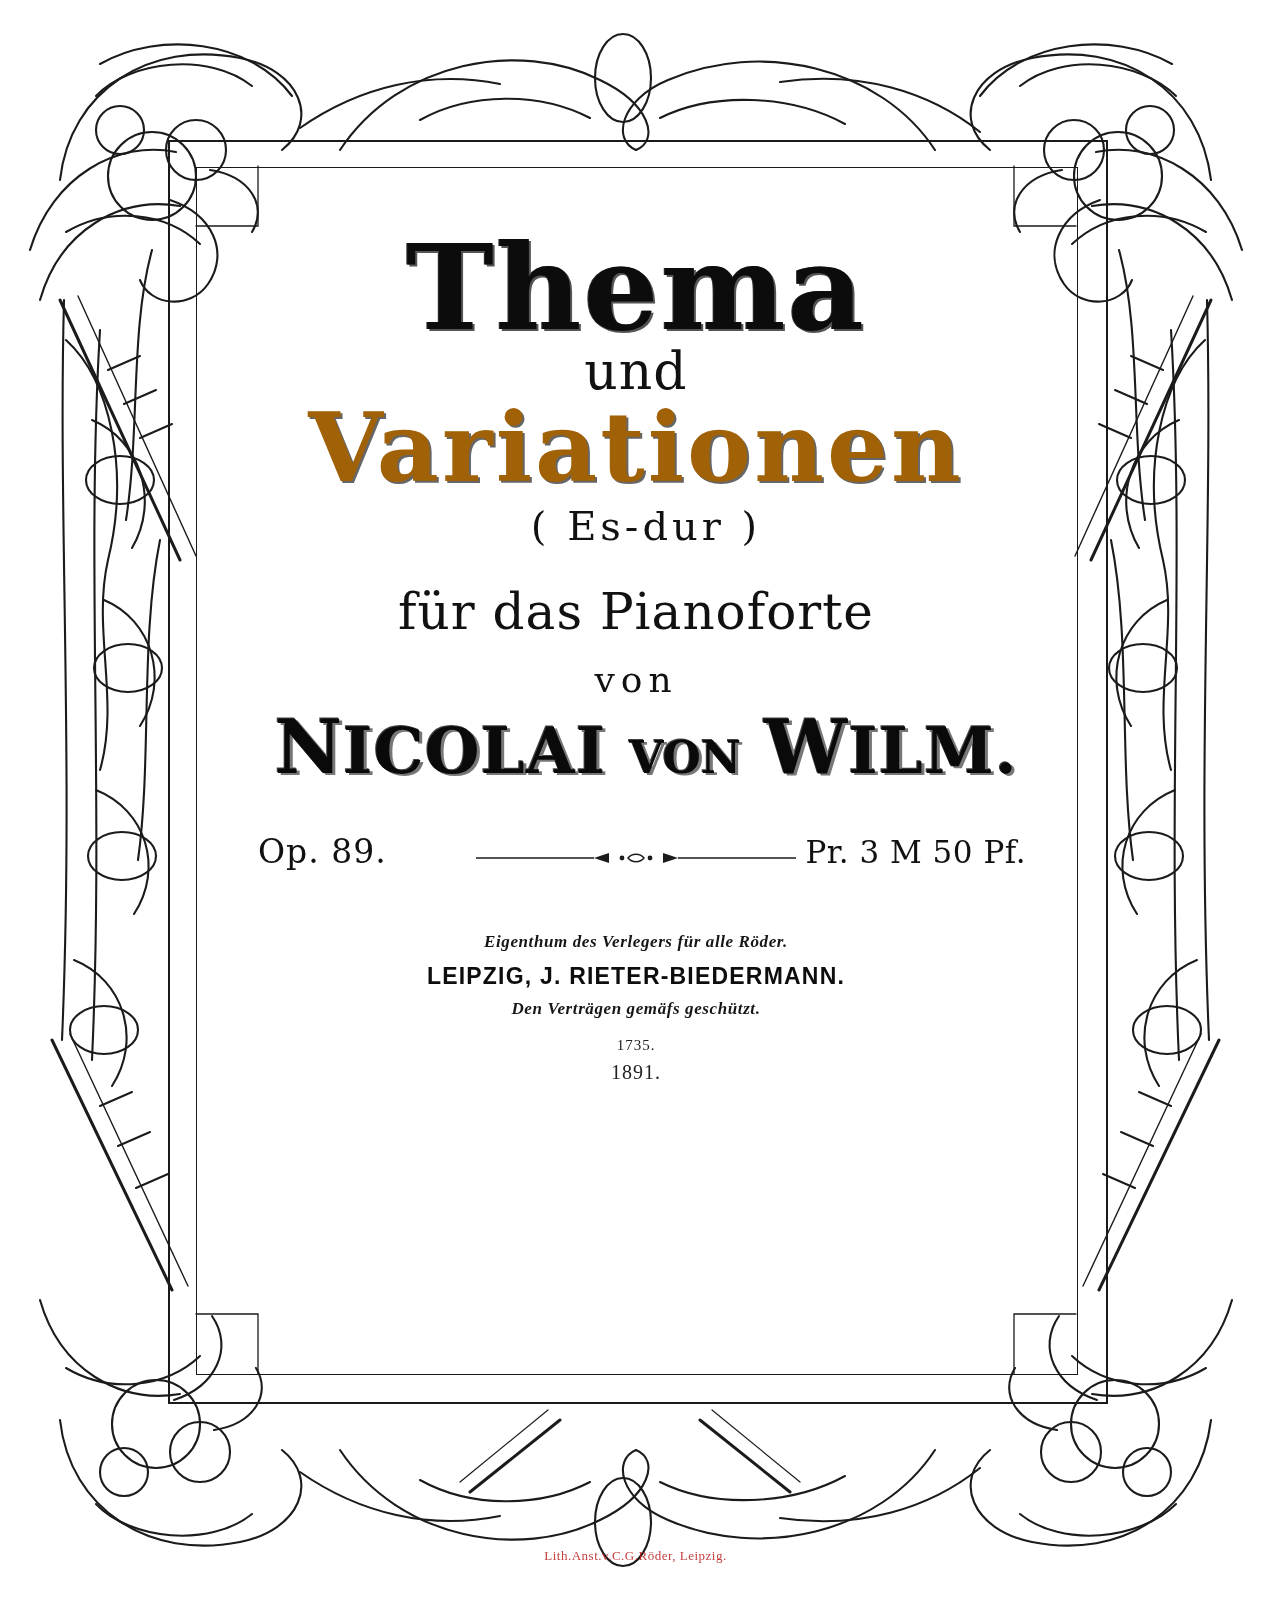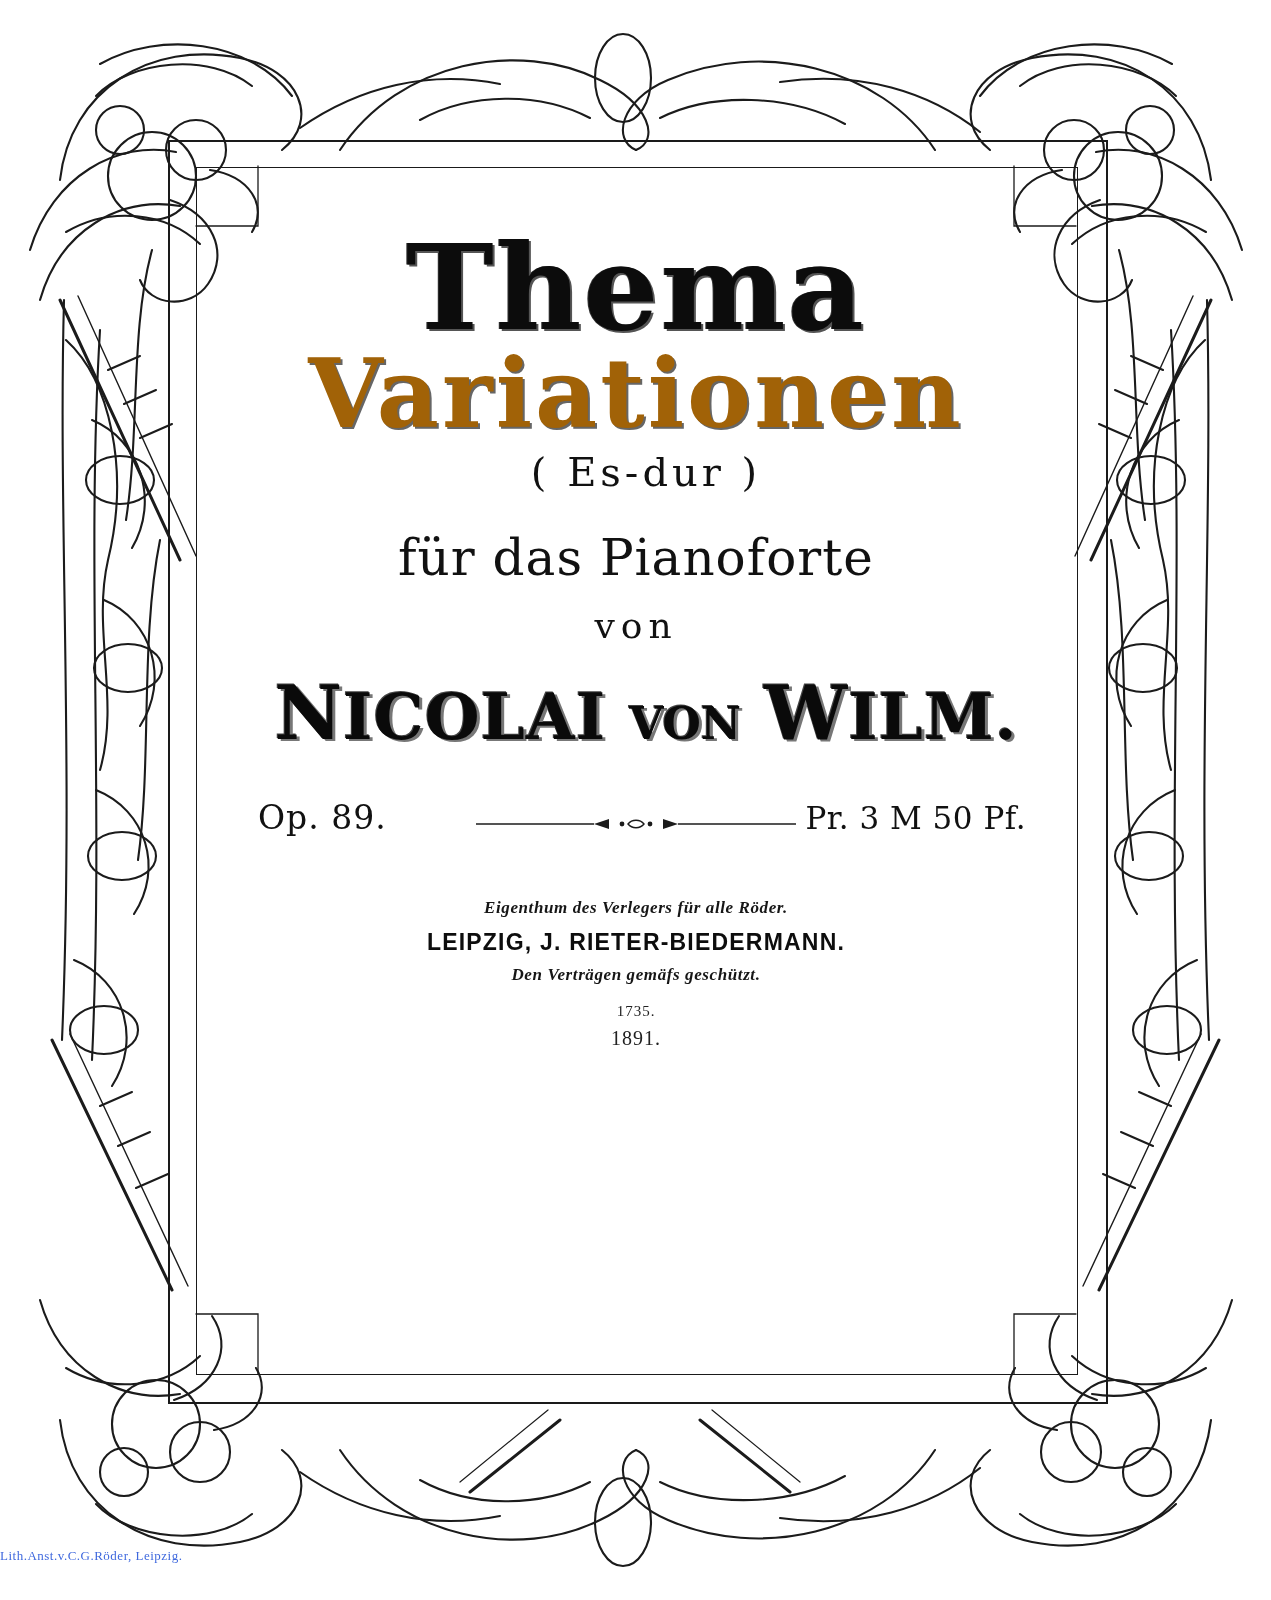--- a/index.html
+++ b/index.html
@@ -108,21 +108,21 @@
   }
 
   .title-von {
     margin-top: 18px;
     font-family: "DejaVu Serif", serif;
     font-size: 36px;
     letter-spacing: 6px;
   }
 
   .composer {
-    margin-top: 24px;
+    margin-top: 4px;
     font-family: "DejaVu Serif", serif;
     font-weight: 700;
     font-size: 63px;
     letter-spacing: 1px;
     color: #0a0a0a;
     text-shadow: 3px 2px 0 #777, -1px -1px 0 #444;
     white-space: nowrap;
     padding-left: 20px;
   }
   .composer .small {
@@ -207,24 +207,25 @@
     letter-spacing: 1px;
     color: #222;
   }
 
   
   .printer {
     position: absolute;
     left: 0;
     right: 0;
     top: 1548px;
+    text-align: center;
     font-family: "Liberation Serif", serif;
     font-size: 13px;
     letter-spacing: 0.5px;
-    color: #1d4ed8;
+    color: #b91c1c;
     opacity: 0.85;
   }
 </style>
 </head>
 <body>
 
 <div class="page">
 
   <div class="ornament-layer">
     <svg viewBox="0 0 1271 1600" xmlns="http://www.w3.org/2000/svg">
@@ -353,20 +354,21 @@
 
   <div class="frame-outer"></div>
   <div class="frame-inner"></div>
 
   <div class="content">
 
     <div class="title-thema">
       <span>Thema</span>
     </div>
 
+    <div class="title-und">und</div>
 
     <div class="title-variationen">Variationen</div>
 
     <div class="title-key">( Es-dur )</div>
 
     <div class="title-for">für das Pianoforte</div>
 
     <div class="title-von">von</div>
 
     <div class="composer">

